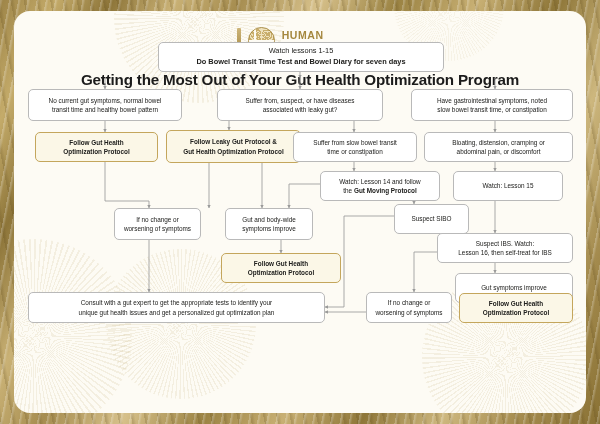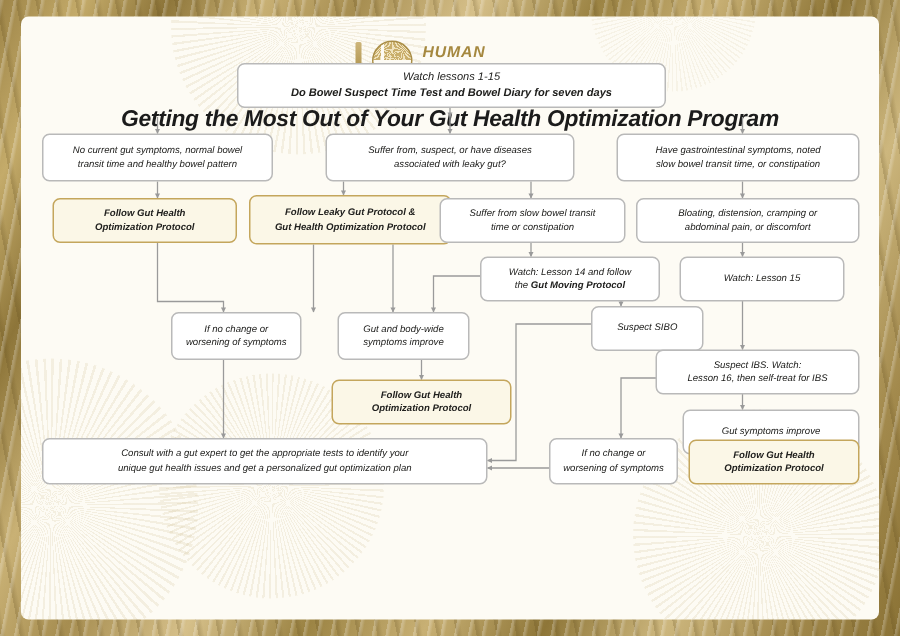--- a/index.html
+++ b/index.html
@@ -32,23 +32,22 @@
         rgba(90,70,25,0) 4px, rgba(90,70,25,0) 13px);
     pointer-events: none;
   }
 
   
   #page {
     position: absolute;
     left: 14px; top: 11px;
     width: 572px; height: 402px;
     background: #fdfbf4;
-    border-radius: 5px;
-    overflow: hidden;
-    font-style: italic;
+    border-radius: 16px;
+    overflow: hidden;
   }
   
   .sunburst {
     position: absolute;
     border-radius: 50%;
     background:
       repeating-conic-gradient(
         from 0deg,
         rgba(190,168,110,.15) 0deg, rgba(190,168,110,.15) 1.1deg,
         rgba(190,168,110,0) 1.1deg, rgba(190,168,110,0) 3.4deg);
@@ -205,21 +204,21 @@
 
           <path d="M430,241 L400,241 L400,281"></path>
 
           <path d="M481,278 L481,291"></path>
 
           <path d="M352,301 L311,301"></path>
         </g>
       </svg>
 
       <div class="node big" style="left:144px; top:31px; width:286px; height:29px;">
-        <span class="t">Watch lessons 1-15<br><b>Do <b>Bowel Suspect Time Test</b> and <b>Bowel Diary</b> for seven days</b></span>
+        <span class="t">Watch lessons 1-15<br><b>Do <b>Bowel Transit Time Test</b> and <b>Bowel Diary</b> for seven days</b></span>
       </div>
 
       <div class="node" style="left:14px; top:78px; width:154px; height:32px;">
         <span class="t">No current gut symptoms, normal bowel<br>transit time and healthy bowel pattern</span>
       </div>
       <div class="node" style="left:203px; top:78px; width:166px; height:32px;">
         <span class="t">Suffer from, suspect, or have diseases<br>associated with leaky gut?</span>
       </div>
       <div class="node" style="left:397px; top:78px; width:162px; height:32px;">
         <span class="t">Have gastrointestinal symptoms, noted<br>slow bowel transit time, or constipation</span>

